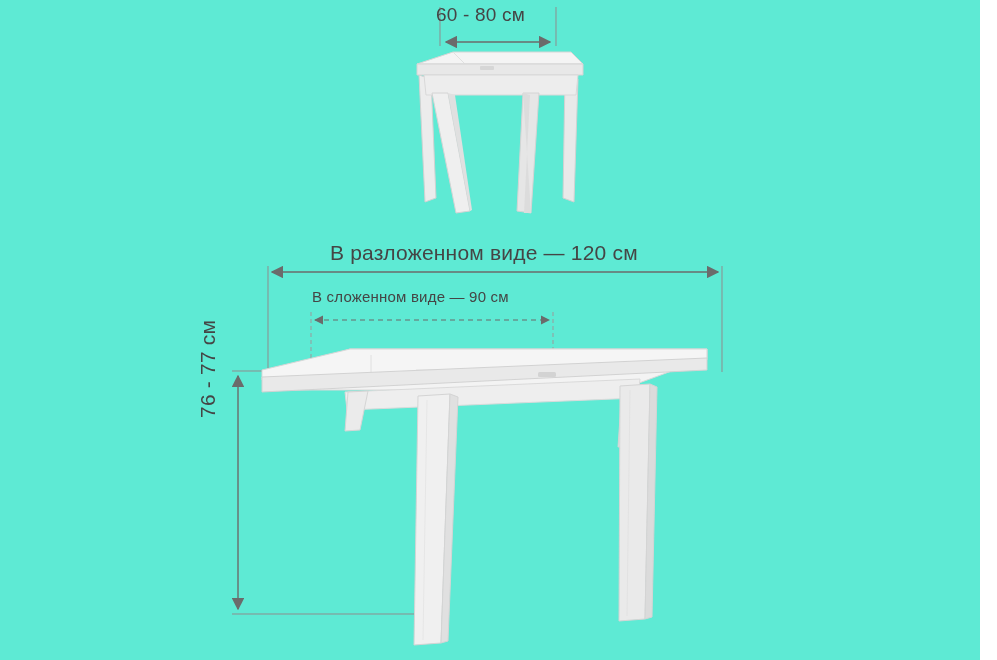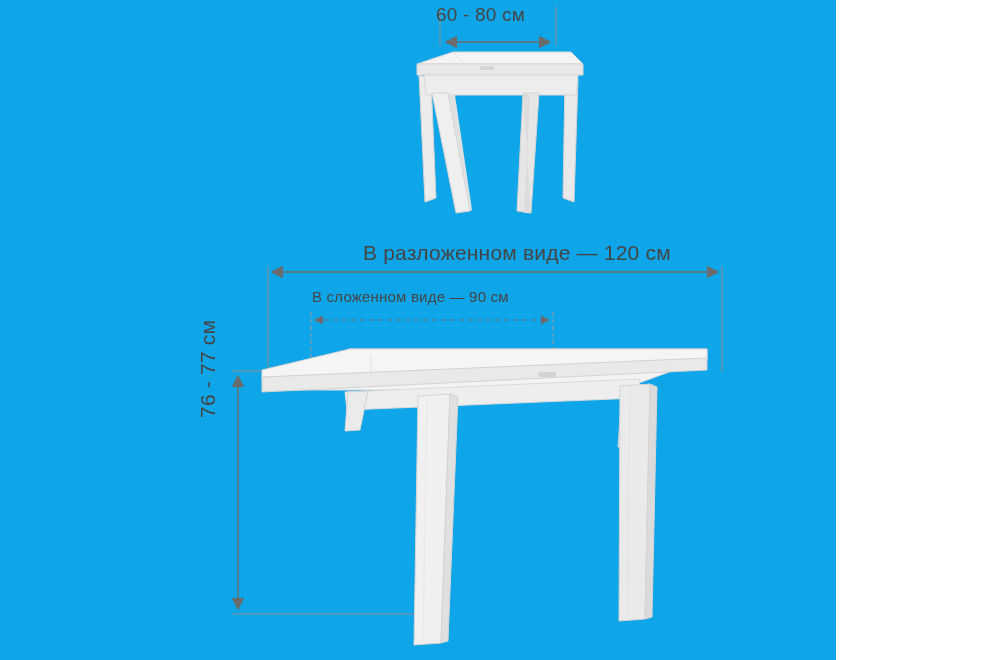--- a/index.html
+++ b/index.html
@@ -2,44 +2,43 @@
 <html><head>
 <meta charset="utf-8">
 <style>
   html, body {
     margin: 0;
     padding: 0;
     background: #ffffff;
   }
   #stage {
     position: relative;
-    width: 836px;
+    width: 980px;
     height: 660px;
-    background: #0ea5e9;
+    background: #5eead4;
     overflow: hidden;
     font-family: "Liberation Sans", sans-serif;
     color: #3f3f3f;
   }
   .dim-label {
     position: absolute;
     font-family: "Liberation Sans", sans-serif;
     color: #454545;
     white-space: nowrap;
     letter-spacing: 0.2px;
   }
   #label-top {
     left: 436px;
     top: 4px;
     font-size: 19px;
   }
   #label-open {
     left: 330px;
     top: 241px;
     font-size: 21px;
-    margin-left: 33px;
   }
   #label-closed {
     left: 312px;
     top: 288px;
     font-size: 15px;
   }
   #label-height {
     left: 196px;
     top: 418px;
     font-size: 21px;

